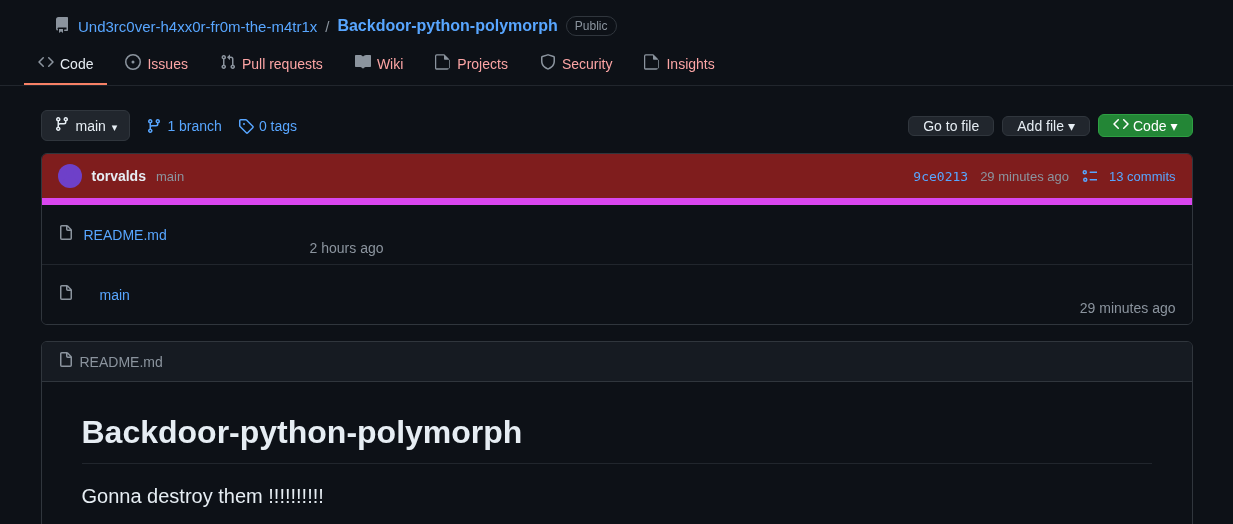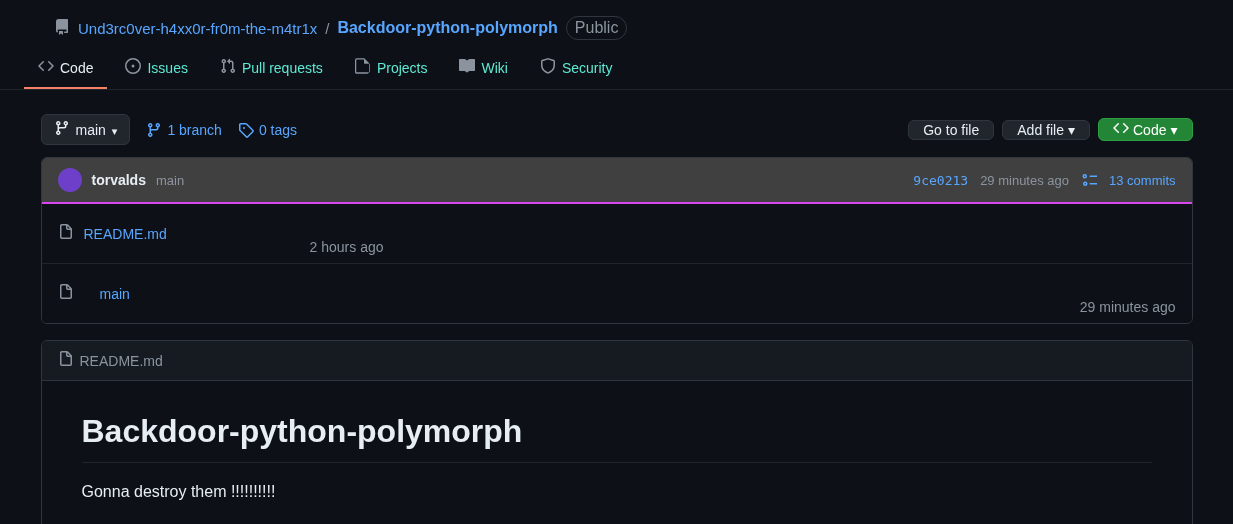--- a/index.html
+++ b/index.html
@@ -21,39 +21,39 @@
       font-size: 15px;
       margin-left: 30px;
     }
     .repo-header .repo-icon {
       color: #8b949e;
     }
     .public-badge {
       border: 1px solid #30363d;
       border-radius: 20px;
       padding: 2px 8px;
-      font-size: 16px;
+      font-size: 12px;
       color: #8b949e;
     }
 
     
     .repo-nav {
       display: flex;
       align-items: center;
       padding: 0 24px;
       border-bottom: 1px solid #21262d;
       margin-top: 8px;
       gap: 4px;
     }
     .nav-item {
       display: flex;
       align-items: center;
       gap: 6px;
       padding: 10px 14px;
-      color: #5eead4;
+      color: #fca5a5;
       cursor: pointer;
       border-bottom: 2px solid transparent;
       font-size: 14px;
       white-space: nowrap;
     }
     .nav-item.active {
       border-bottom: 2px solid #f78166;
       color: #e6edf3;
     }
     .nav-icon { color: #8b949e; font-size: 15px; }
@@ -130,22 +130,22 @@
       border: 1px solid #30363d;
       border-radius: 6px;
       overflow: hidden;
       margin-bottom: 16px;
     }
     .commit-header {
       display: flex;
       align-items: center;
       justify-content: space-between;
       padding: 10px 16px;
-      background: #404040;
-      border-bottom: 2px solid #d946ef;
+      background: #7f1d1d;
+      border-bottom: 7px solid #d946ef;
     }
     .commit-header-left {
       display: flex;
       align-items: center;
       gap: 10px;
     }
     .avatar {
       width: 24px;
       height: 24px;
       border-radius: 50%;
@@ -228,21 +228,21 @@
     .readme-title {
       font-size: 32px;
       font-weight: 600;
       color: #e6edf3;
       margin-bottom: 16px;
       padding-bottom: 12px;
       border-bottom: 1px solid #21262d;
     }
     .readme-text {
       color: #e6edf3;
-      font-size: 16px;
+      font-size: 20px;
       line-height: 1.6;
     }
 
     .chevron-icon::after { content: " ▾"; font-size: 11px; }
   </style>
 </head>
 <body>
 
 <div class="repo-header">
   <span class="repo-icon">
@@ -287,44 +287,52 @@
           <path fill-rule="evenodd" d="M7.177 3.073L9.573.677A.25.25 0 0110 .854v4.792a.25.25 0 01-.427.177L7.177 3.427a.25.25 0 010-.354zM3.75 2.5a.75.75 0 100 1.5.75.75 0 000-1.5zm-2.25.75a2.25 2.25 0 113 2.122v5.256a2.251 2.251 0 11-1.5 0V5.372A2.25 2.25 0 011.5 3.25zM11 2.5h-1V4h1a1 1 0 011 1v5.628a2.251 2.251 0 101.5 0V5A2.5 2.5 0 0011 2.5zm1 10.25a.75.75 0 111.5 0 .75.75 0 01-1.5 0zM3.75 12a.75.75 0 100 1.5.75.75 0 000-1.5z"></path>
         </svg>
     </span>
     <span>Pull requests</span>
   </div>
 
 
   <div class="nav-item">
     <span class="nav-icon">
       <svg width="16" height="16" viewBox="0 0 16 16" fill="currentColor">
+          <path fill-rule="evenodd" d="M0 1.75A.75.75 0 01.75 1h4.253c1.227 0 2.317.59 3 1.501A3.744 3.744 0 0111.006 1h4.245a.75.75 0 01.75.75v10.5a.75.75 0 01-.75.75h-4.507a2.25 2.25 0 00-1.591.659l-.622.621a.75.75 0 01-1.06 0l-.622-.621A2.25 2.25 0 005.258 13H.75a.75.75 0 01-.75-.75V1.75zm7.quinoa.5v8.5a3.75 3.75 0 00-2.625-1.063H1.5V2.5h3.503a2.25 2.25 0 012.25 2.25z"></path>
+        </svg>
+    </span>
+    <span>Wiki</span>
+  </div>
+
+  <div class="nav-item">
+    <span class="nav-icon">
+      <svg width="16" height="16" viewBox="0 0 16 16" fill="currentColor">
           <path fill-rule="evenodd" d="M1.5 1.75a.25.25 0 00-.25.25v12a.25.25 0 00.25.25h13a.25.25 0 00.25-.25V6a.25.25 0 00-.25-.25H9.75a.75.75 0 01-.75-.75V1.75a.25.25 0 00-.25-.25H1.5zM0 2A1.75 1.75 0 011.75.25H9a.75.75 0 01.53.22l4.25 4.25c.141.14.22.331.22.53V14A1.75 1.75 0 0112.25 15.75h-11A1.75 1.75 0 010 14V2z"></path>
         </svg>
     </span>
     <span>Projects</span>
   </div>
 
   <div class="nav-item">
     <span class="nav-icon">
       <svg width="16" height="16" viewBox="0 0 16 16" fill="currentColor">
-          <path fill-rule="evenodd" d="M0 1.75A.75.75 0 01.75 1h4.253c1.227 0 2.317.59 3 1.501A3.744 3.744 0 0111.006 1h4.245a.75.75 0 01.75.75v10.5a.75.75 0 01-.75.75h-4.507a2.25 2.25 0 00-1.591.659l-.622.621a.75.75 0 01-1.06 0l-.622-.621A2.25 2.25 0 005.258 13H.75a.75.75 0 01-.75-.75V1.75zm7.quinoa.5v8.5a3.75 3.75 0 00-2.625-1.063H1.5V2.5h3.503a2.25 2.25 0 012.25 2.25z"></path>
-        </svg>
-    </span>
-    <span>Wiki</span>
-  </div>
-
-  <div class="nav-item">
-    <span class="nav-icon">
-      <svg width="16" height="16" viewBox="0 0 16 16" fill="currentColor">
           <path fill-rule="evenodd" d="M7.467.133a1.748 1.748 0 011.066 0l5.25 1.68A1.75 1.75 0 0115 3.48V7c0 1.566-.32 3.182-1.303 4.682-.983 1.498-2.585 2.813-5.032 3.855a1.7 1.7 0 01-1.33 0c-2.447-1.042-4.049-2.357-5.032-3.855C1.32 10.182 1 8.566 1 7V3.48a1.75 1.75 0 011.217-1.667l5.25-1.68zm.61 1.429a.25.25 0 00-.153 0l-5.25 1.68a.25.25 0 00-.174.238V7c0 1.358.275 2.666 1.057 3.86.784 1.194 2.121 2.34 4.366 3.297a.2.2 0 00.154 0c2.245-.956 3.582-2.104 4.366-3.298C13.225 9.666 13.5 8.36 13.5 7V3.48a.25.25 0 00-.174-.237l-5.25-1.68z"></path>
         </svg>
     </span>
     <span>Security</span>
   </div>
 
+  <div class="nav-item">
+    <span class="nav-icon">
+      <svg width="16" height="16" viewBox="0 0 16 16" fill="currentColor">
+          <path fill-rule="evenodd" d="M1.5 1.75a.25.25 0 00-.25.25v12c0 .138.112.25.25.25h13a.25.25 0 00.25-.25V6a.25.25 0 00-.25-.25H9.75a.75.75 0 01-.75-.75V1.75a.25.25 0 00-.25-.25H1.5zM0 2A1.75 1.75 0 011.75.25H9a.75.75 0 01.53.22l4.25 4.25c.141.14.22.331.22.53V14A1.75 1.75 0 0112.25 15.75h-11A1.75 1.75 0 010 14V2z"></path>
+        </svg>
+    </span>
+    <span>Insights</span>
+  </div>
 </nav>
 
 <div class="main-content">
 
   <div class="branch-toolbar">
     <div class="branch-toolbar-left">
       <div class="branch-selector">
         <span>
           <svg width="16" height="16" viewBox="0 0 16 16" fill="currentColor">
               <path fill-rule="evenodd" d="M11.75 2.5a.75.75 0 100 1.5.75.75 0 000-1.5zm-2.25.75a2.25 2.25 0 113 2.122V6A2.5 2.5 0 0110 8.5H6a1 1 0 00-1 1v1.128a2.251 2.251 0 11-1.5 0V5.372a2.25 2.25 0 111.5 0v1.836A2.492 2.492 0 016 7h4a1 1 0 001-1v-.628A2.25 2.25 0 019.5 3.25zM4.25 12a.75.75 0 100 1.5.75.75 0 000-1.5zM3.5 3.25a.75.75 0 111.5 0 .75.75 0 01-1.5 0z"></path>

